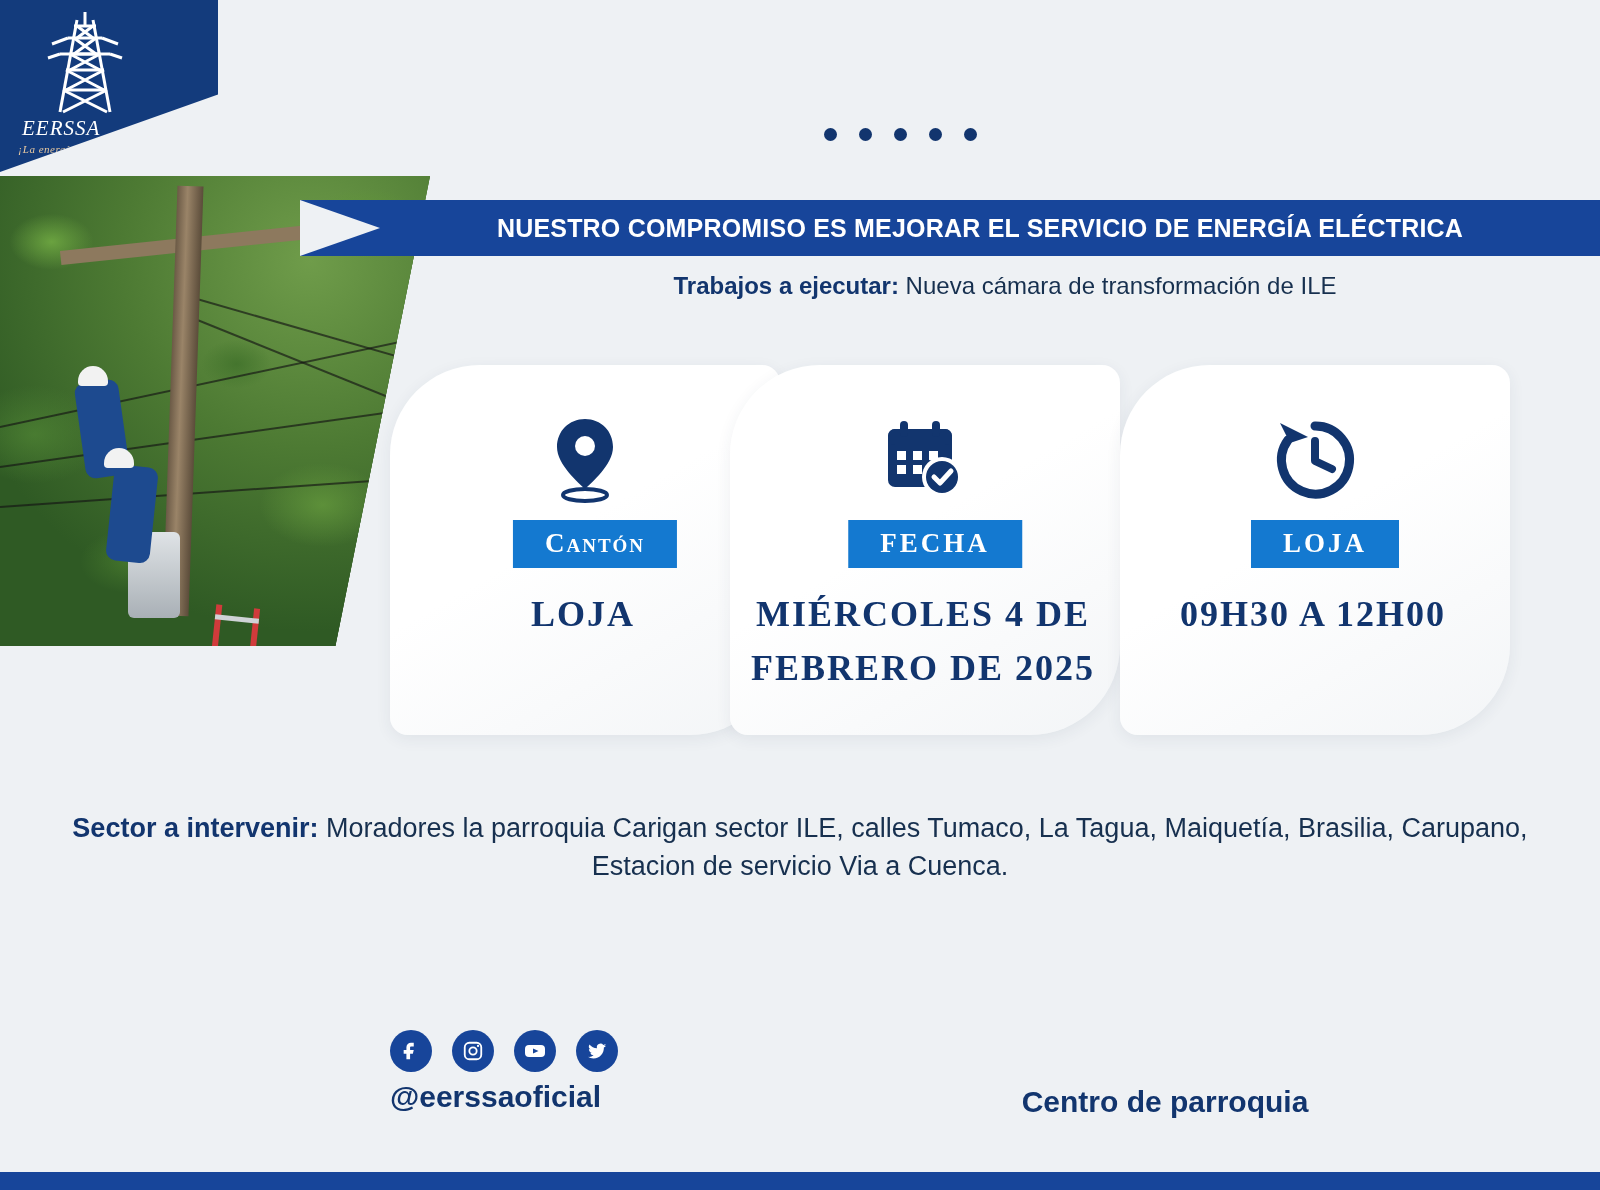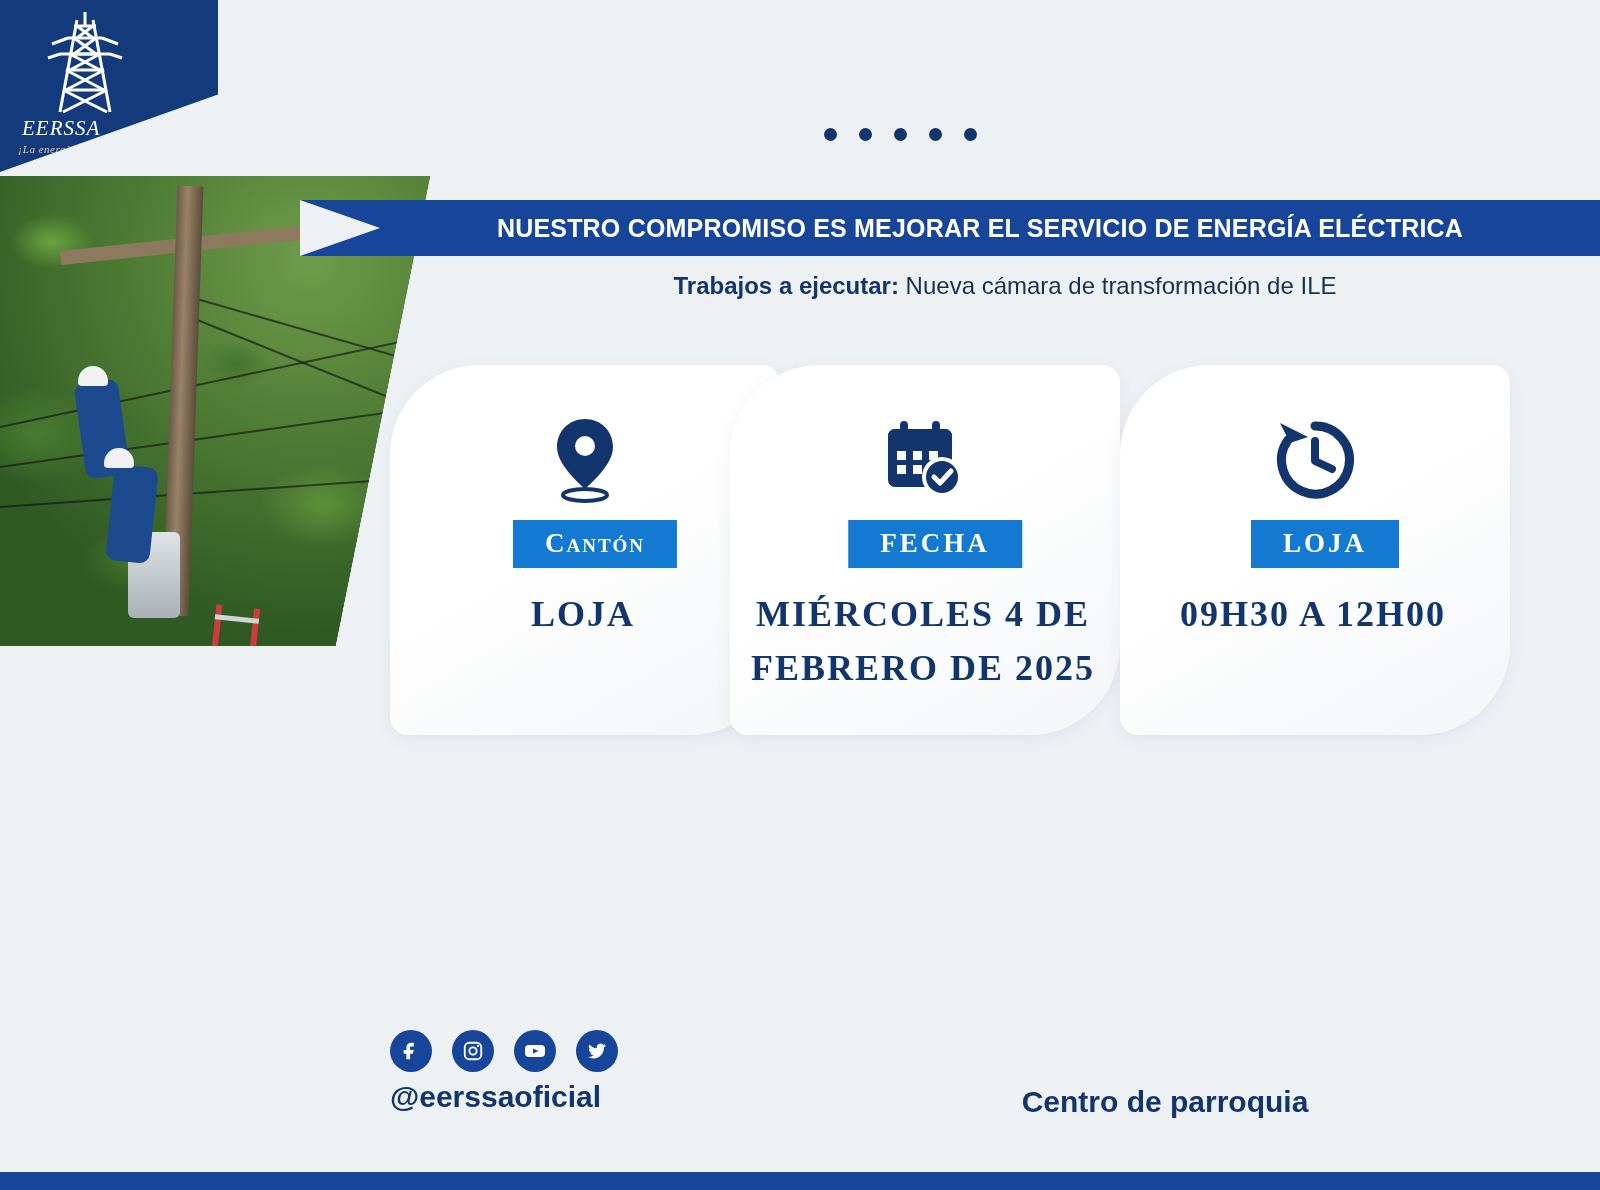--- a/index.html
+++ b/index.html
@@ -369,20 +369,24 @@
           <path d="M43 9 A34 34 0 1 1 16 23" stroke="#12356e" stroke-width="9" fill="none" stroke-linecap="round"></path>
           <path d="M8 6 L18 26 L36 20 Z" fill="#12356e"></path>
           <path d="M43 24 L43 44 L60 52" stroke="#12356e" stroke-width="8" fill="none" stroke-linecap="round" stroke-linejoin="round"></path>
         </svg>
       </div>
       <div class="card-label">LOJA</div>
       <div class="card-value">09H30 A 12H00</div>
     </div>
   </div>
 
+  <div class="sector">
+    <b>Sector a intervenir:</b>
+    <span>Moradores la parroquia Carigan sector ILE, calles Tumaco, La Tagua, Maiquetía, Brasilia, Carupano, Estacion de servicio Via a Cuenca.</span>
+  </div>
 
 
   <div class="social">
     <div class="s-ico">
       <svg width="22" height="22" viewBox="0 0 24 24" fill="#ffffff">
           <path d="M15 3h-3a5 5 0 0 0-5 5v3H4v4h3v6h4v-6h3l1-4h-4V8a1 1 0 0 1 1-1h3z"></path>
         </svg>
     </div>
     <div class="s-ico">
       <svg width="22" height="22" viewBox="0 0 24 24" fill="none" stroke="#ffffff" stroke-width="2">

